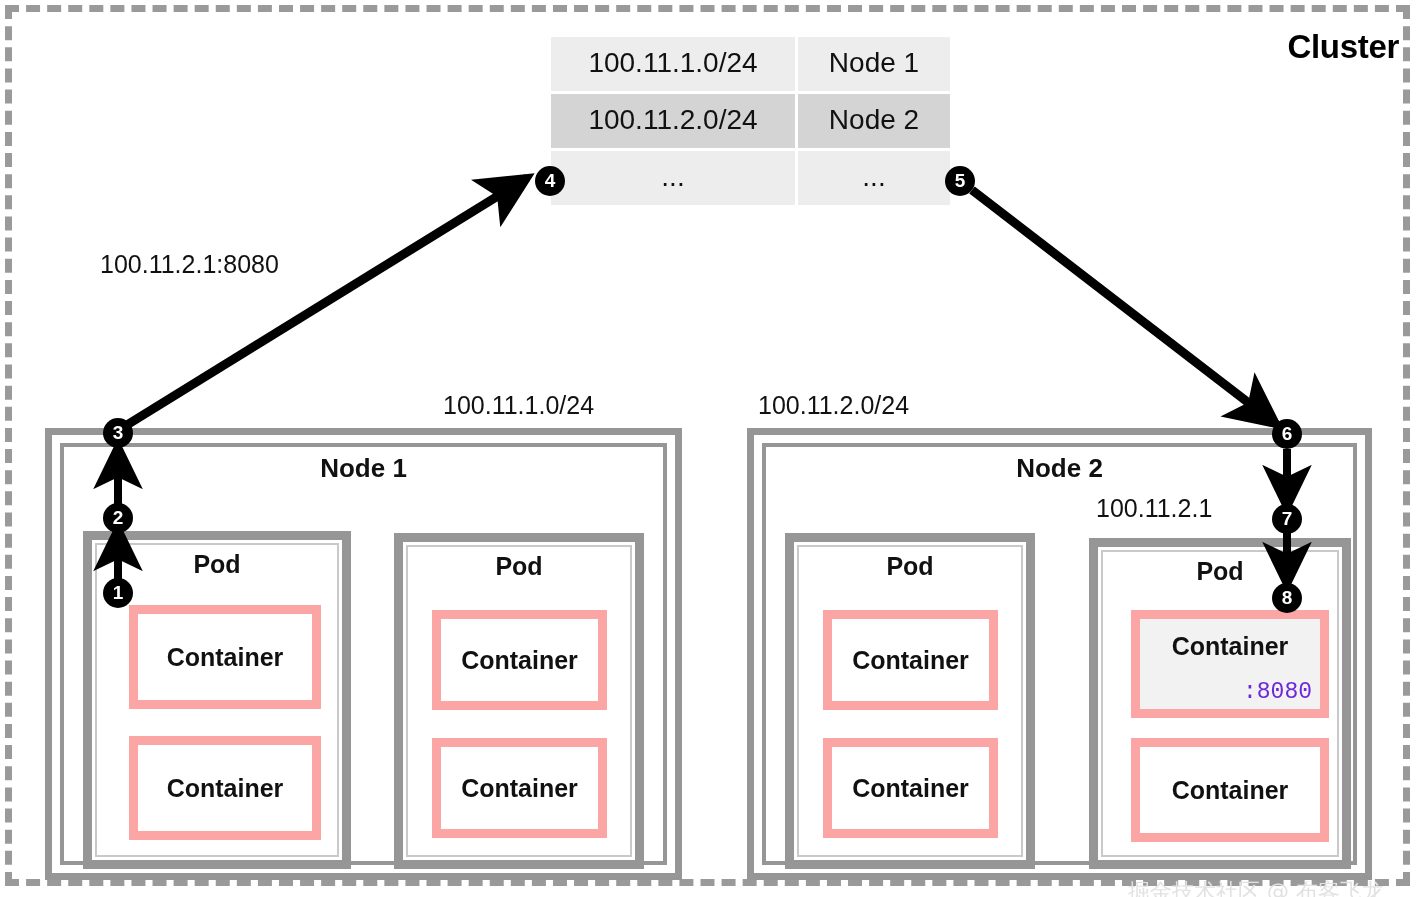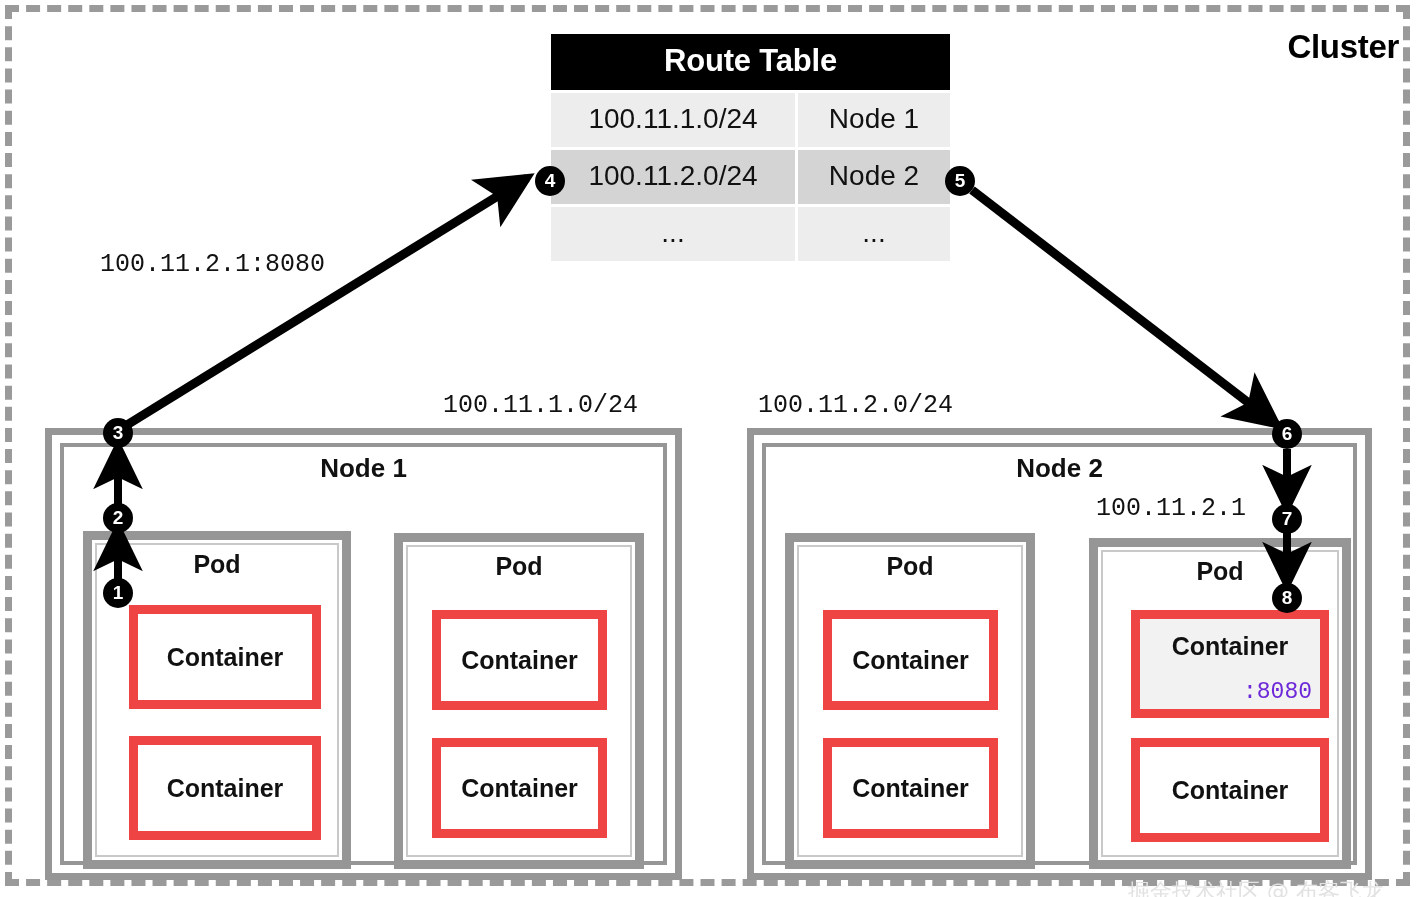--- a/index.html
+++ b/index.html
@@ -116,21 +116,21 @@
     width: 100%;
     text-align: center;
     font-size: 25px;
     font-weight: bold;
     color: #111;
   }
 
   
   .container-box {
     position: absolute;
-    border: 9px solid #ef4444;
+    border: 9px solid #fca5a5;
     background: #ffffff;
     box-sizing: border-box;
   }
   .container-box.tinted { background: #f2f2f2; }
   .container-label {
     position: absolute;
     left: 0; right: 0;
     top: 50%;
     transform: translateY(-50%);
     text-align: center;
@@ -146,21 +146,21 @@
     right: 8px;
     bottom: 4px;
     font-family: "Liberation Mono", "DejaVu Sans Mono", monospace;
     font-size: 23px;
     color: #6d28d9;
   }
 
   
   .mono-label {
     position: absolute;
-    font-family: Liberation Mono, monospace;
+    font-family: Liberation Sans, sans-serif;
     font-size: 25px;
     color: #111;
     white-space: nowrap;
   }
 
   
   .marker {
     position: absolute;
     width: 30px;
     height: 30px;
@@ -199,21 +199,20 @@
 </style>
 </head>
 <body>
 
 <div id="stage">
 
   <div id="cluster-frame"></div>
   <div id="cluster-title">Cluster</div>
 
   <div id="route-table">
-    <div class="rt-header">Route Table</div>
     <div class="rt-sep"></div>
     <div class="rt-row light">
       <div class="rt-cell cidr">100.11.1.0/24</div>
       <div class="rt-cell node">Node 1</div>
     </div>
     <div class="rt-sep"></div>
     <div class="rt-row dark">
       <div class="rt-cell cidr">100.11.2.0/24</div>
       <div class="rt-cell node">Node 2</div>
     </div>

